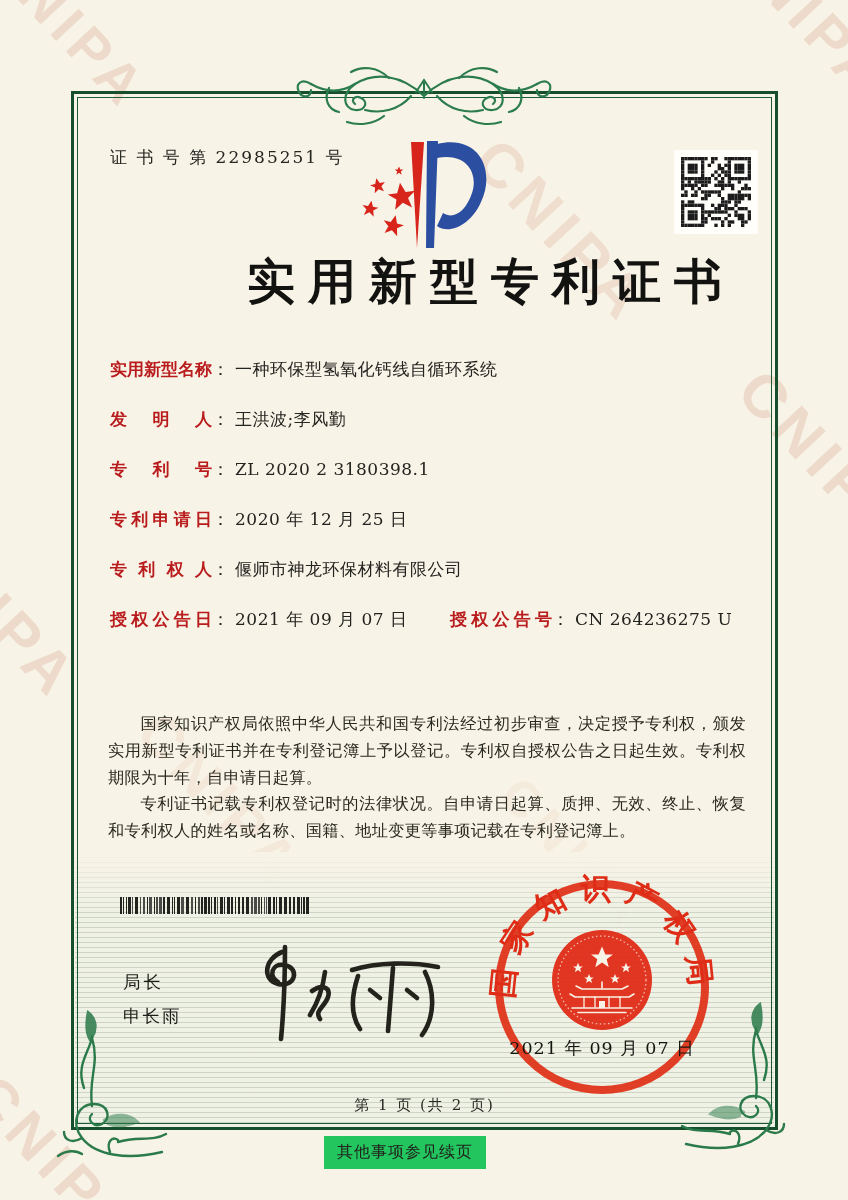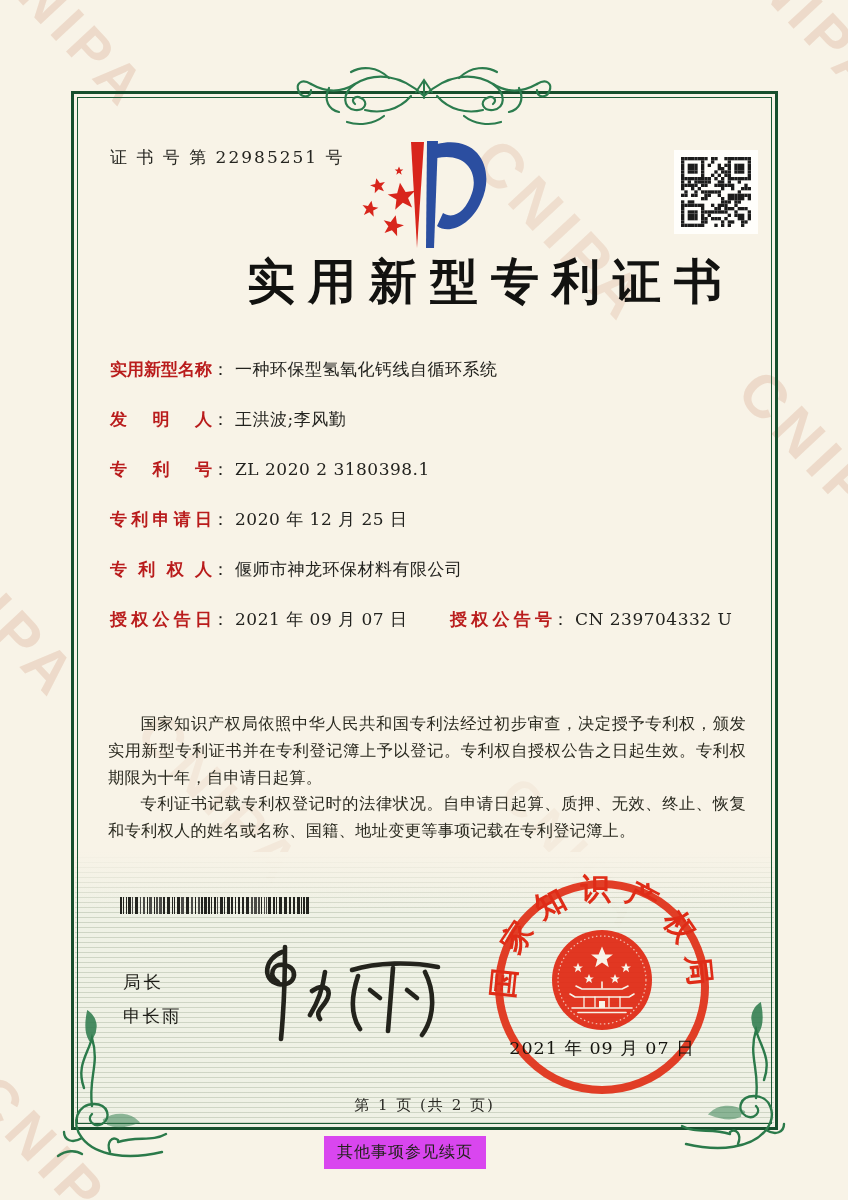--- a/index.html
+++ b/index.html
@@ -71,21 +71,21 @@
   .seal-date{
     position:absolute;left:487px;top:1036px;width:230px;z-index:6;
     text-align:center;font-size:17.5px;letter-spacing:1px;color:#15150f;
   }
   .page-no{
     position:absolute;left:71px;top:1096px;width:707px;z-index:4;
     text-align:center;font-size:15px;color:#2a2a24;letter-spacing:2px;
   }
   .cont-box{
     position:absolute;left:324px;top:1136px;width:162px;height:33px;z-index:4;
-    background:#d946ef;display:flex;align-items:center;justify-content:center;
+    background:#22c55e;display:flex;align-items:center;justify-content:center;
   }
   .cont-box span{font-size:16px;color:#22221c;letter-spacing:1px;}
 </style>
 </head>
 <body>
 
 <div class="wm" style="left:-35px;top:-8px;font-size:56px">CNIPA</div>
 <div class="wm" style="left:700px;top:-22px;font-size:58px">CNIPA</div>
 <div class="wm" style="left:450px;top:195px;font-size:62px;opacity:.42">CNIPA</div>
 <div class="wm" style="left:715px;top:425px;font-size:60px;opacity:.5">CNIPA</div>
@@ -415,21 +415,21 @@
   </div>
   <div class="frow">
     <span class="flabel">专利申请日</span><span class="fcolon">：</span><span class="fvalue">2020 年 12 月 25 日</span>
   </div>
   <div class="frow">
     <span class="flabel">专利权人</span><span class="fcolon">：</span><span class="fvalue">偃师市神龙环保材料有限公司</span>
   </div>
   <div class="frow">
     <span class="flabel">授权公告日</span><span class="fcolon">：</span><span class="fvalue">2021 年 09 月 07 日</span>
     <span class="grant2">
-      <span class="flabel">授权公告号</span><span class="fcolon">：</span><span class="fvalue">CN 239704332 U</span>
+      <span class="flabel">授权公告号</span><span class="fcolon">：</span><span class="fvalue">CN 264236275 U</span>
     </span>
   </div>
 </div>
 
 <div class="paras">
   <p>国家知识产权局依照中华人民共和国专利法经过初步审查，决定授予专利权，颁发实用新型专利证书并在专利登记簿上予以登记。专利权自授权公告之日起生效。专利权期限为十年，自申请日起算。</p>
   <p>专利证书记载专利权登记时的法律状况。自申请日起算、质押、无效、终止、恢复和专利权人的姓名或名称、国籍、地址变更等事项记载在专利登记簿上。</p>
 </div>
 
 <div class="barcode" id="barcode">

